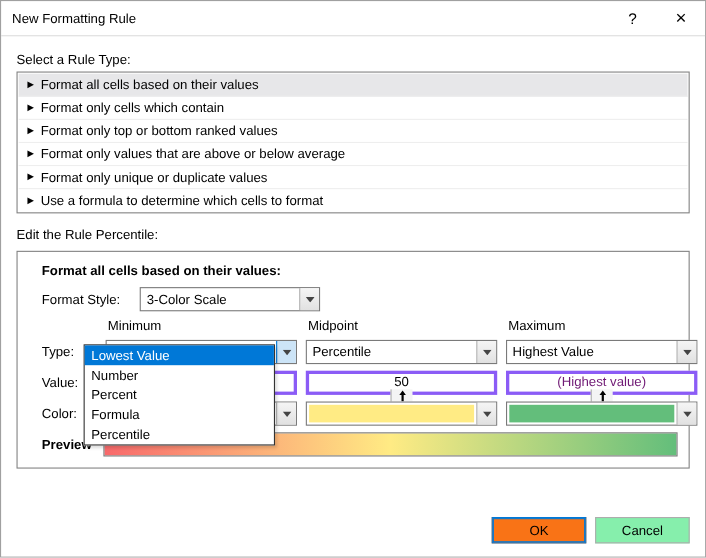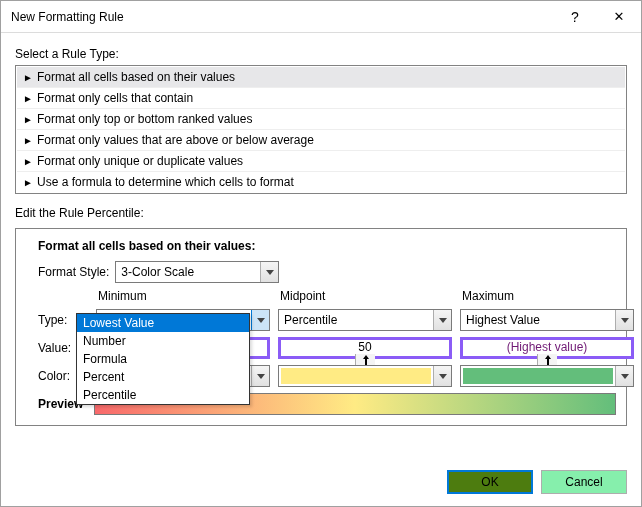--- a/index.html
+++ b/index.html
@@ -81,21 +81,21 @@
     position: relative;
   }
   .desc-heading {
     font-weight: 600;
     margin-bottom: 8px;
   }
   .row {
     display: flex;
     align-items: center;
     margin-bottom: 6px;
-    gap: 2px;
+    gap: 14px;
   }
   .col-label {
     width: 50px;
   }
   .combo {
     border: 1px solid #7a7a7a;
     height: 22px;
     display: flex;
     align-items: center;
     background: #fff;
@@ -203,21 +203,21 @@
     border: 1px solid #adadad;
     background: #86efac;
     display: flex;
     align-items: center;
     justify-content: center;
   }
   .btn.default {
     border: 1px solid #0078d7;
     outline: 1px solid #0078d7;
     outline-offset: -2px;
-    background: #4d7c0f;
+    background: #f97316;
   }
 </style>
 </head>
 <body>
 
 <div class="dialog">
 
   <div class="titlebar">
     <div class="titlebar-title">New Formatting Rule</div>
     <div class="titlebar-btn">
@@ -232,21 +232,21 @@
 
     <div class="section-label">Select a Rule Type:</div>
 
     <div class="rule-list">
       <div class="rule-item selected">
         <span class="rule-arrow">►</span>
         <span>Format all cells based on their values</span>
       </div>
       <div class="rule-item">
         <span class="rule-arrow">►</span>
-        <span>Format only cells that contain</span>
+        <span>Format only cells which contain</span>
       </div>
       <div class="rule-item">
         <span class="rule-arrow">►</span>
         <span>Format only top or bottom ranked values</span>
       </div>
       <div class="rule-item">
         <span class="rule-arrow">►</span>
         <span>Format only values that are above or below average</span>
       </div>
       <div class="rule-item">
@@ -363,22 +363,22 @@
       </div>
 
       <div class="preview-row">
         <div class="preview-label">Preview</div>
         <div class="preview-bar"></div>
       </div>
 
       <div class="dropdown-open" style="left:60px; top:84px; width:174px;">
         <div class="dropdown-item highlight"><span>Lowest Value</span></div>
         <div class="dropdown-item"><span>Number</span></div>
+        <div class="dropdown-item"><span>Percent</span></div>
         <div class="dropdown-item"><span>Formula</span></div>
-        <div class="dropdown-item"><span>Percent</span></div>
         <div class="dropdown-item"><span>Percentile</span></div>
       </div>
 
     </div>
 
   </div>
 
   <div class="button-row">
     <div class="btn default">
         <span>OK</span>

